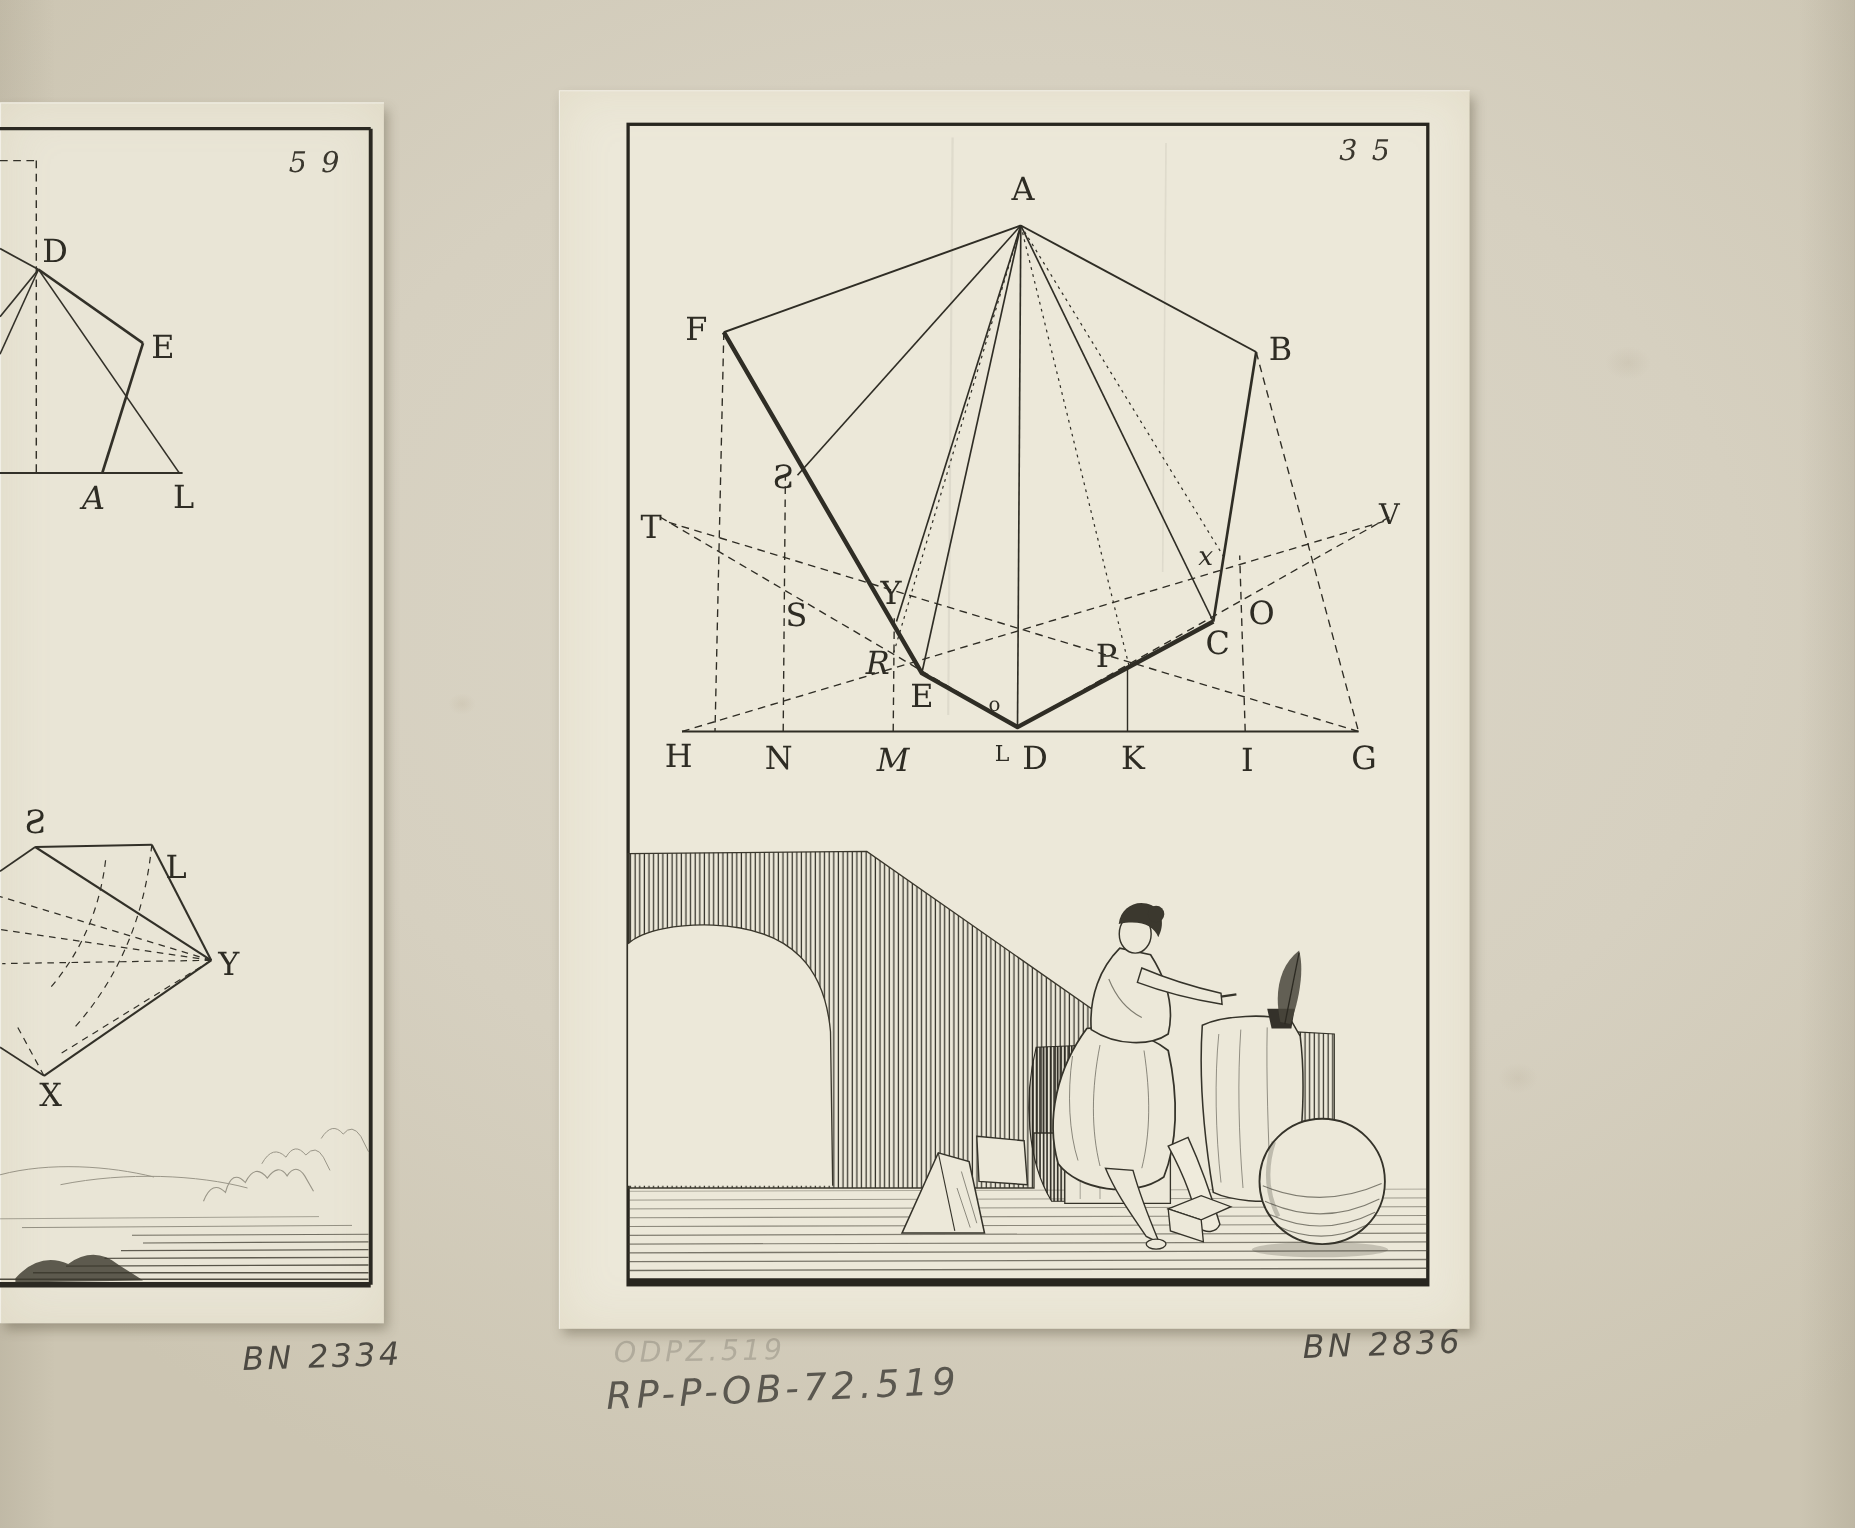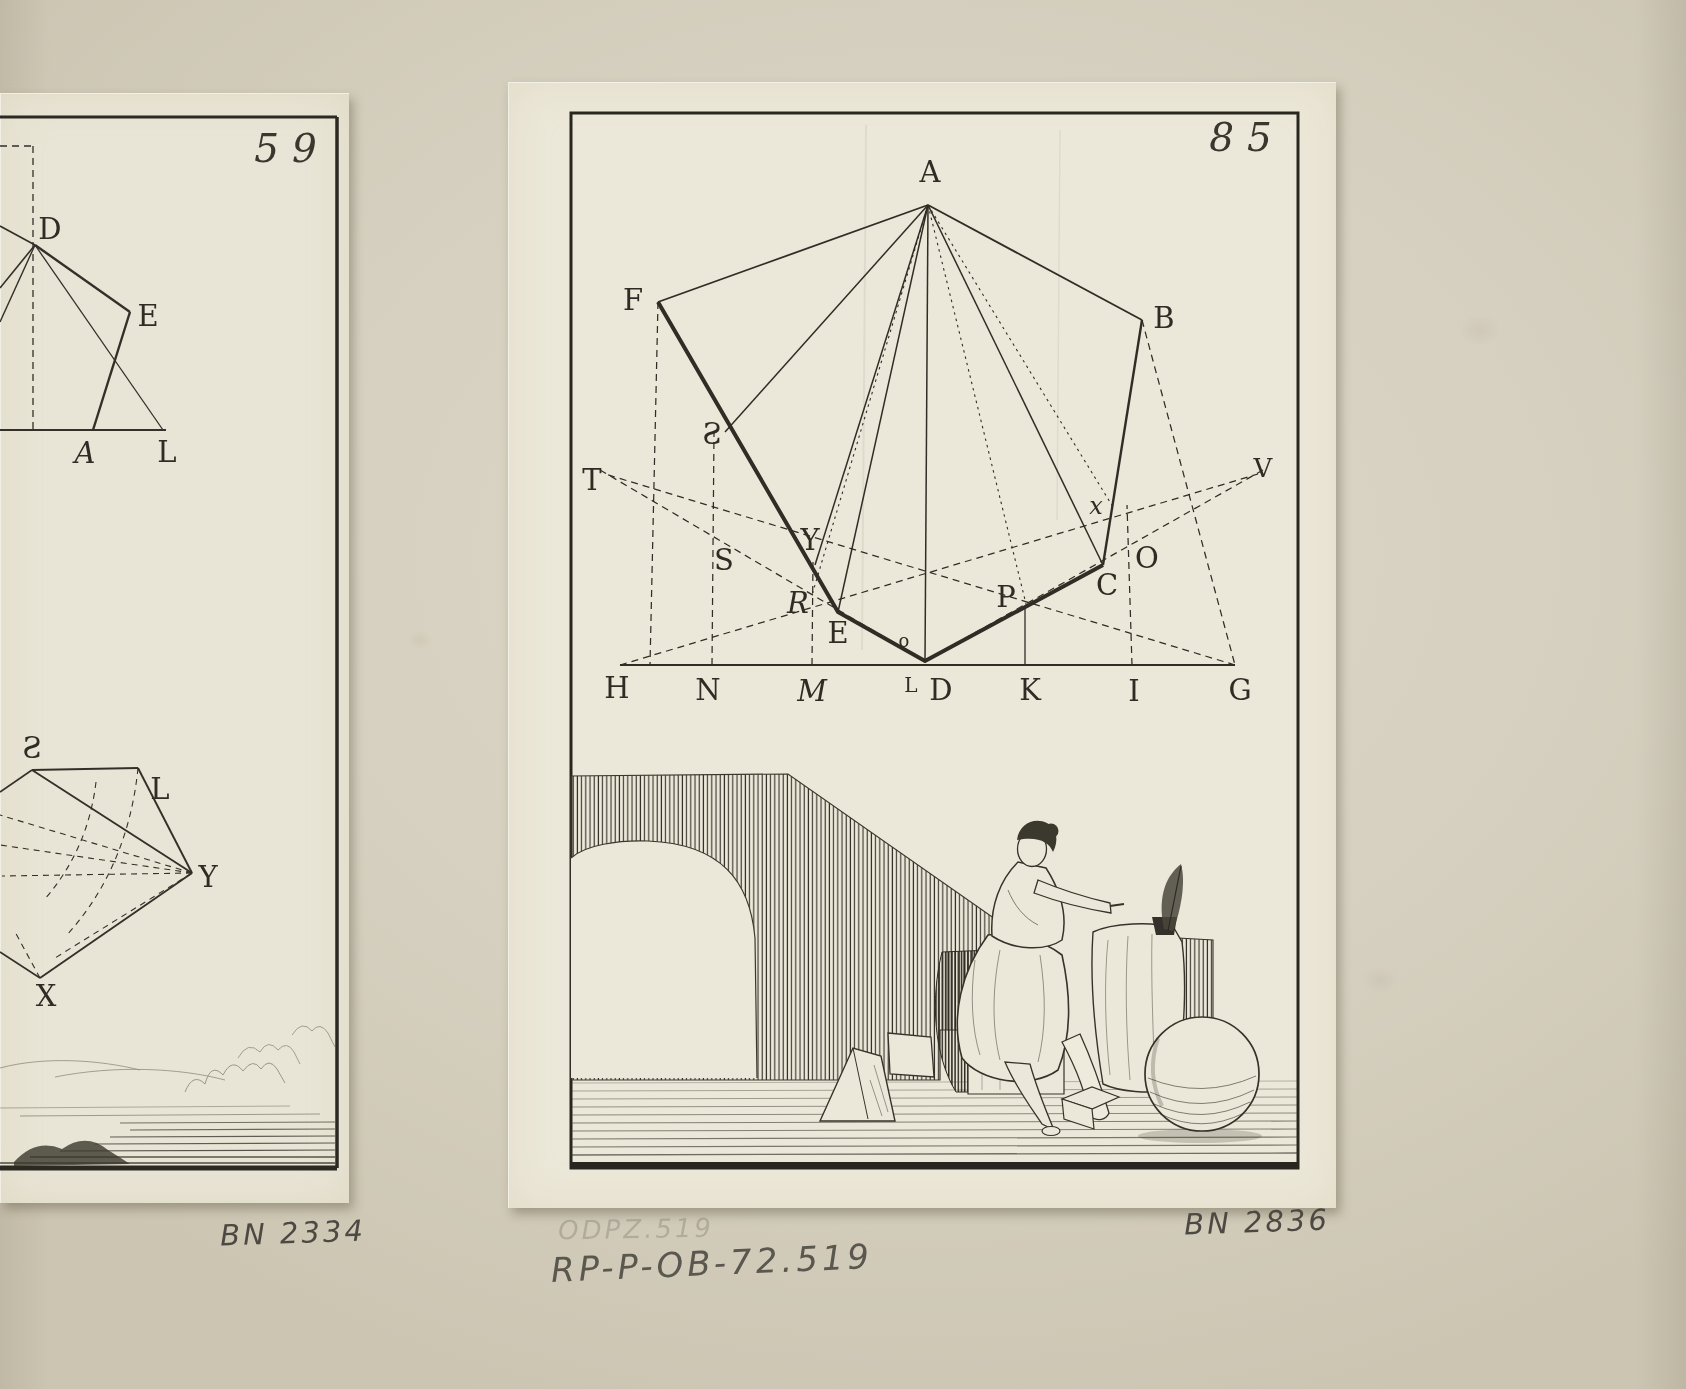--- a/index.html
+++ b/index.html
@@ -19,21 +19,21 @@
     box-shadow:4px 6px 10px rgba(80,70,50,.38), 1px 1px 0 rgba(255,255,255,.5) inset, 0 0 46px rgba(185,165,120,.18) inset;}
   .paper-left{left:0;top:93px;width:349px;height:1110px;background:#e9e5d6;}
   .paper-right{left:508px;top:82px;width:828px;height:1126px;background:#ece8d9;}
   svg{position:absolute;display:block;}
   .lbl{position:absolute;transform:translate(-50%,-50%);color:#2e2c24;
        font-family:"DejaVu Serif",serif;font-size:29px;line-height:1;white-space:nowrap;}
   .lbl.sm{font-size:18px;}
   .lbl.it{font-style:italic;}
   .lbl.mirror{transform:translate(-50%,-50%) scaleX(-1);}
   .plateno{position:absolute;transform:translate(-50%,-50%);color:#3a372e;
-       font-family:"DejaVu Serif",serif;font-style:italic;font-size:39px;letter-spacing:13px;}
+       font-family:"DejaVu Serif",serif;font-style:italic;font-size:26px;letter-spacing:13px;}
   .hand{position:absolute;transform:translate(-50%,-50%) rotate(-2deg);color:#55524a;
        font-family:"DejaVu Sans",sans-serif;font-style:italic;letter-spacing:3px;}
   .hand.bn{font-size:29px;color:#4c4942;}
   .hand.rp{font-size:34px;color:#5a574f;letter-spacing:4px;transform:translate(-50%,-50%) rotate(-2.5deg);}
   .hand.ghost{font-size:26px;opacity:.25;transform:translate(-50%,-50%) rotate(-1deg);}
 </style>
 </head>
 <body>
 
 <div class="scan">
@@ -248,20 +248,20 @@
   <span class="lbl it" style="left:1096px;top:506px;font-size:24px">x</span>
   <span class="lbl" style="left:1263px;top:468px;font-size:26px">V</span>
   <span class="lbl" style="left:617px;top:688px">H</span>
   <span class="lbl" style="left:708px;top:690px">N</span>
   <span class="lbl it" style="left:812px;top:691px">M</span>
   <span class="lbl sm" style="left:911px;top:685px;font-size:20px">L</span>
   <span class="lbl" style="left:941px;top:690px">D</span>
   <span class="lbl" style="left:1030px;top:690px">K</span>
   <span class="lbl" style="left:1134px;top:691px">I</span>
   <span class="lbl" style="left:1240px;top:690px">G</span>
-  <span class="plateno" style="left:1247px;top:137px">85</span>
+  <span class="plateno" style="left:1247px;top:137px">35</span>
 
   <span class="hand bn" style="left:293px;top:1233px">BN 2334</span>
   <span class="hand ghost" style="left:636px;top:1229px">ODPZ.519</span>
   <span class="hand rp" style="left:712px;top:1263px">RP-P-OB-72.519</span>
   <span class="hand bn" style="left:1257px;top:1222px">BN 2836</span>
 
 </div>
 
 </body></html>

